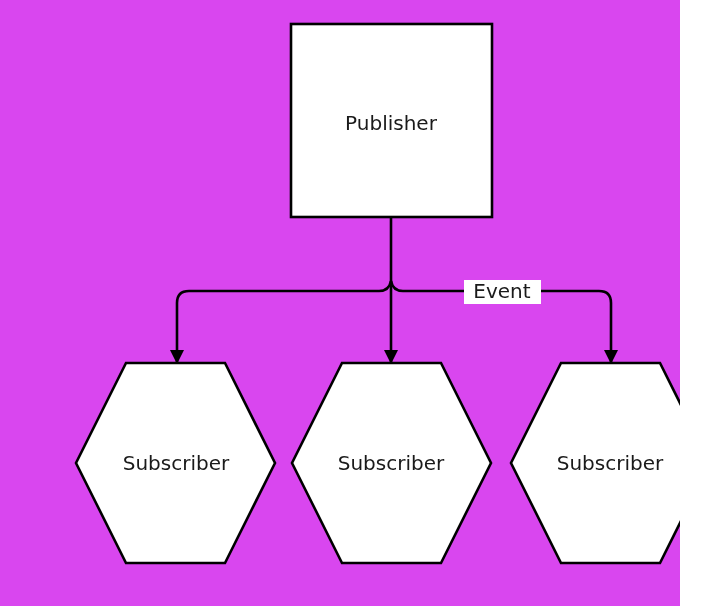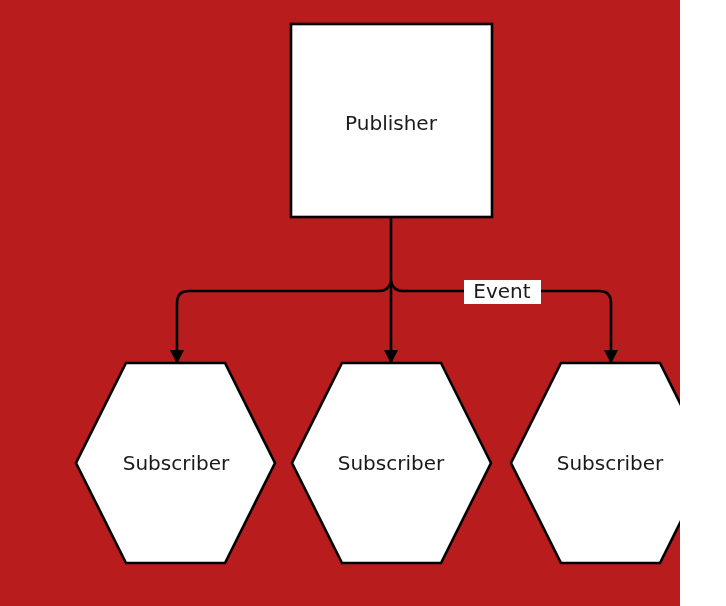--- a/index.html
+++ b/index.html
@@ -8,21 +8,21 @@
     padding: 0;
     background: #ffffff;
   }
   body {
     font-family: "DejaVu Sans", "Liberation Sans", sans-serif;
   }
   #diagram-canvas {
     position: relative;
     width: 680px;
     height: 606px;
-    background: #b91c1c;
+    background: #d946ef;
     overflow: hidden;
   }
   #diagram-svg {
     position: absolute;
     top: 0;
     left: 0;
     width: 726px;
     height: 606px;
     display: block;
   }

